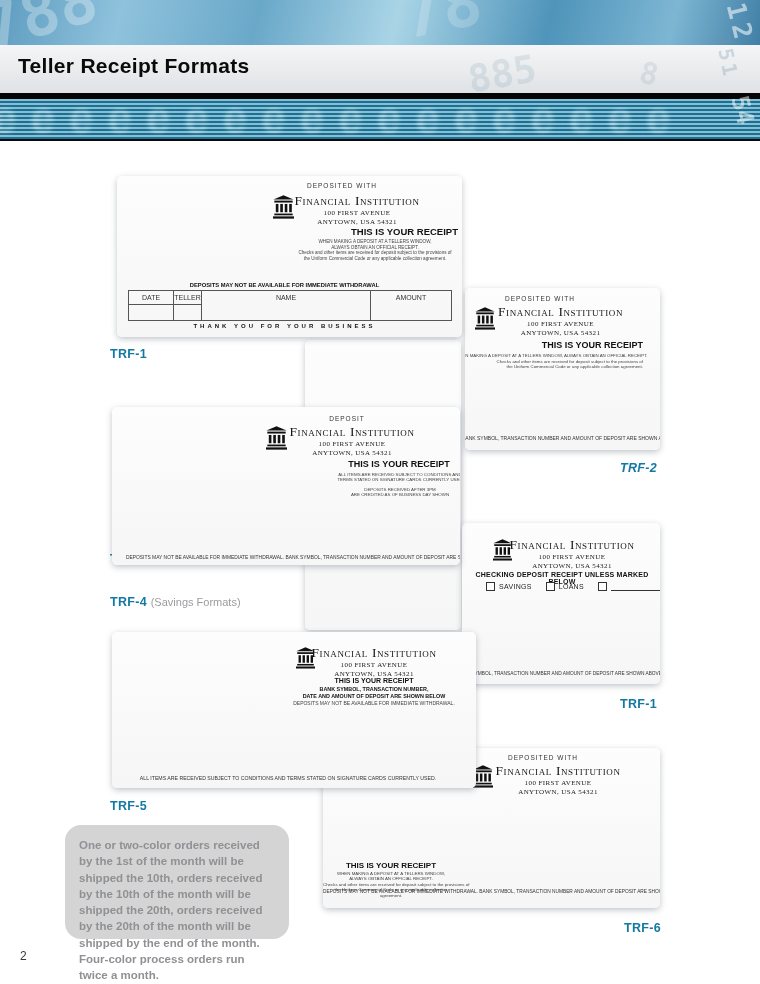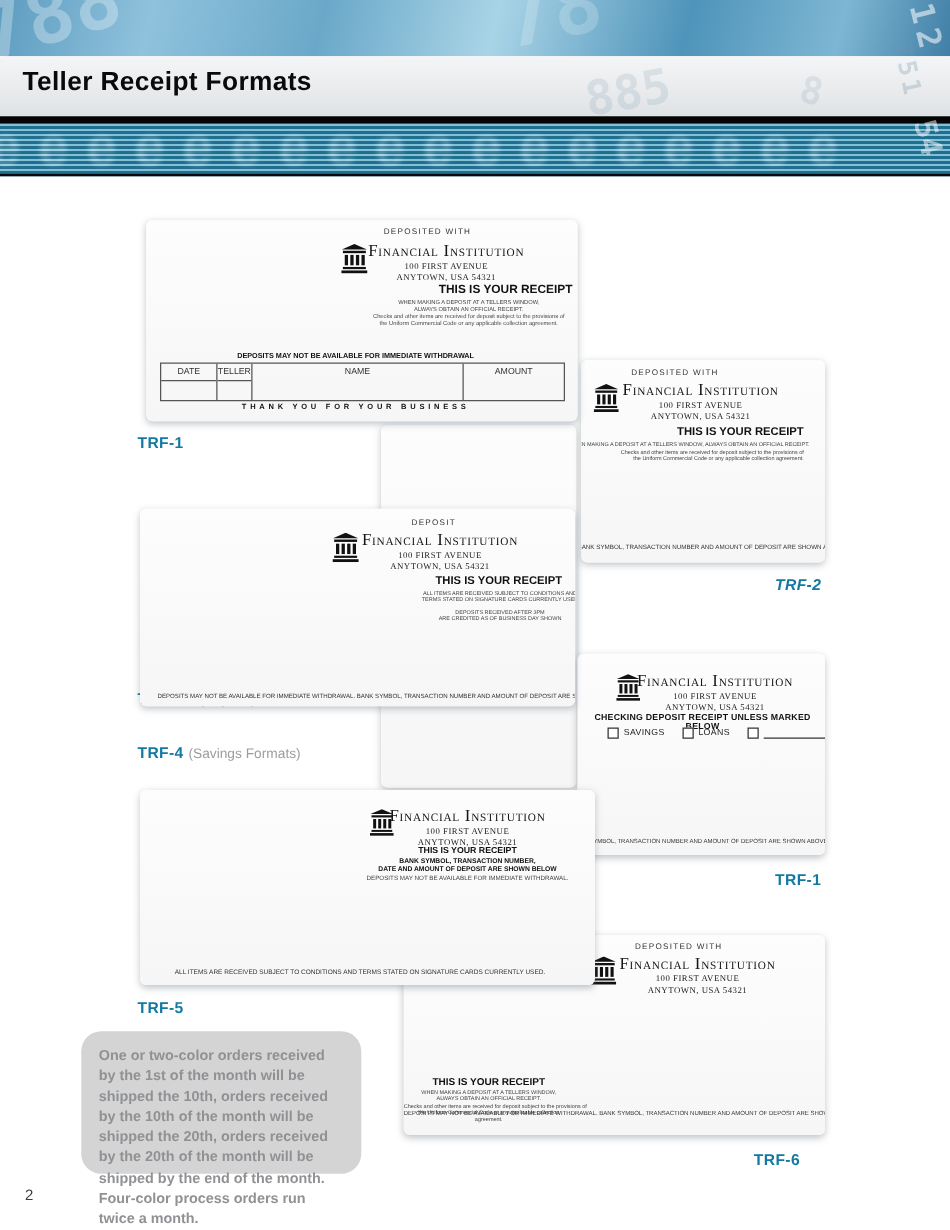--- a/index.html
+++ b/index.html
@@ -274,18 +274,18 @@
   <div class="trf-label" style="left:110px;top:552px;">
     <span>TRF-3A</span>
     <span class="sub">(Deposit)</span>
   </div>
   <div class="trf-label" style="left:110px;top:595px;">
     <span>TRF-4</span>
     <span class="sub">(Savings Formats)</span>
   </div>
   <div class="trf-label right-align" style="right:103px;top:697px;">TRF-1</div>
   <div class="trf-label" style="left:110px;top:799px;">TRF-5</div>
-  <div class="trf-label right-align" style="right:120px;top:921px;">TRF-6</div>
+  <div class="trf-label right-align" style="right:99px;top:921px;">TRF-6</div>
 
   <div class="ship-box">One or two-color orders received by the 1st of the month will be shipped the 10th, orders received by the 10th of the month will be shipped the 20th, orders received by the 20th of the month will be shipped by the end of the month. Four-color process orders run twice a month.</div>
   <div class="page-num">2</div>
 
 </div>
 
 </body></html>

